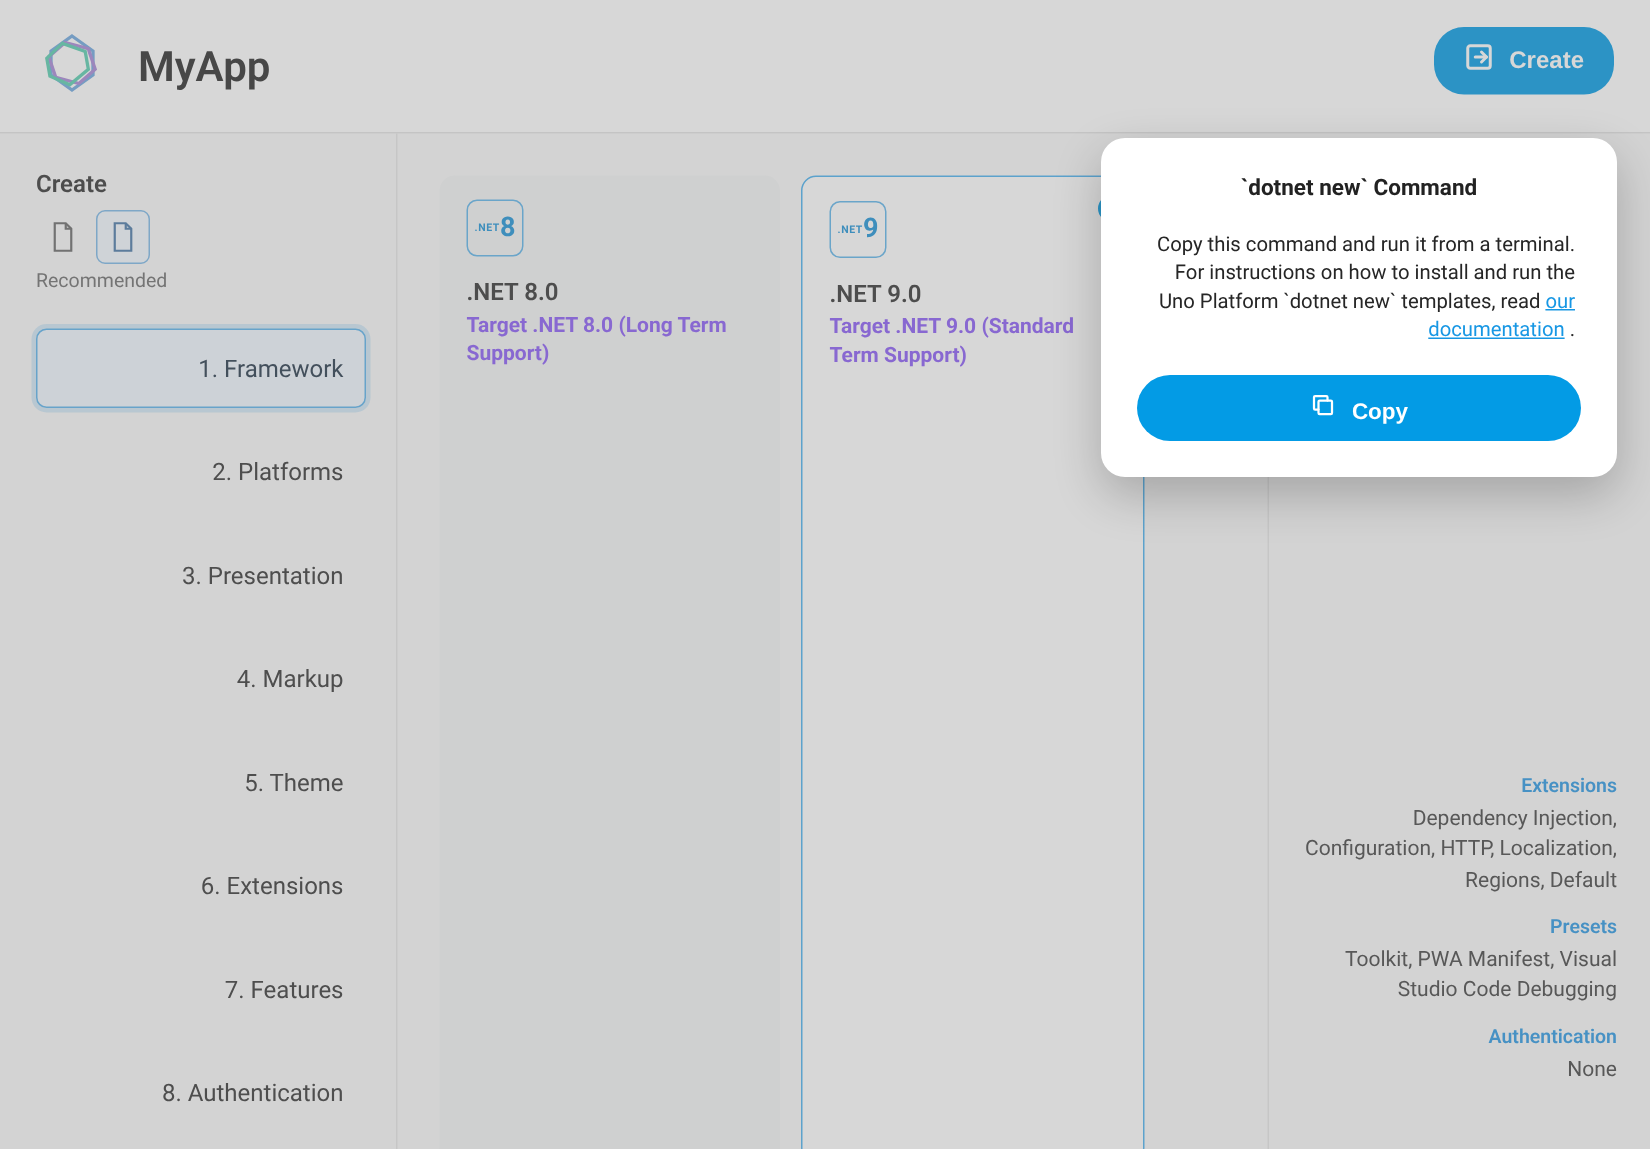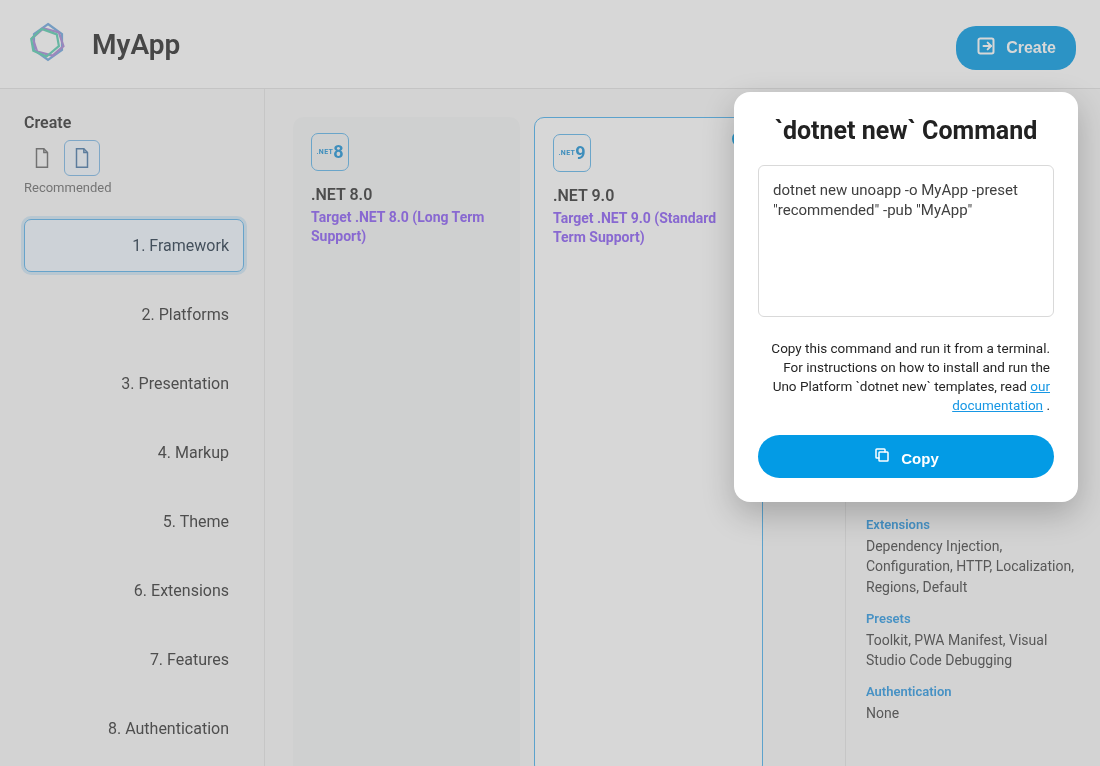--- a/index.html
+++ b/index.html
@@ -14,21 +14,21 @@
     }
     
     .overlay {
       position: absolute; inset: 0;
       background: rgba(130,130,130,0.32);
       z-index: 5;
       pointer-events: none;
     }
     
     .header {
-      display: flex; align-items: flex-end; justify-content: space-between;
+      display: flex; align-items: flex-start; justify-content: space-between;
       padding: 18px 24px;
       border-bottom: 1px solid #e4e4e4;
       background: #fff;
     }
     .brand { display: flex; align-items: center; gap: 20px; }
     .brand-title { font-size: 28px; font-weight: 600; color: #2c2c2c; }
     .create-btn {
       display: inline-flex; align-items: center; gap: 10px;
       background: #039be5; color: #fff; border: none;
       padding: 10px 20px; border-radius: 20px;
@@ -87,32 +87,32 @@
     .fw-sub { font-size: 14px; color:#8b5cf6; line-height:1.35;font-weight:bold; }
     
     .summary-col {
       margin-left: auto; width: 255px; padding: 0 22px 30px 20px;
       border-left: 1px solid #e6e6e6;
       display:flex; flex-direction:column;
       overflow: hidden;
     }
     
     .summary-spacer { height: 400px; flex: none; }
-    .sum-block { margin-bottom: 14px; }
+    .sum-block { margin-bottom: 14px; text-align: right; }
     .sum-title { font-size: 13px; font-weight: 600; color:#2b99e3; margin-bottom:4px; }
     .sum-body { font-size: 14px; color:#444; line-height:1.45; }
     
     .popover {
       position: absolute; top: 92px; right: 22px; width: 344px;
       background: #fff; border-radius: 16px; z-index: 10;
       box-shadow: 0 12px 32px rgba(0,0,0,0.22);
       padding: 24px 24px 24px 24px;
     }
     .popover h2 {
-      font-size: 25px; font-weight: 700; text-align:center; color:#222; margin-bottom:20px;
+      font-size: 15px; font-weight: 700; text-align:center; color:#222; margin-bottom:20px;
     }
     .code-box {
       border: 1px solid #d9d9d9; border-radius: 6px; padding: 14px 14px;
       font-size: 15px; color:#404040; min-height: 152px; margin-bottom: 22px;
       line-height:1.35; word-break: break-word;
     }
     .help-text { font-size: 13.5px; text-align:right; color:#262626; line-height:1.4; margin-bottom:20px; padding: 0 4px; }
     .help-text a { color:#1797e4; text-decoration: underline; }
     .copy-btn {
       width: 100%; background:#039be5; color:#fff; border:none; border-radius: 22px;
@@ -213,21 +213,20 @@
         <div class="sum-body">None</div>
       </div>
     </aside>
   </main>
 </div>
 
 <div class="overlay"></div>
 
 <div class="popover">
   <h2>`dotnet new` Command</h2>
-  <div class="code-box">dotnet new unoapp -o MyApp -preset "recommended" -pub "MyApp"</div>
   <p class="help-text">
     <span>Copy this command and run it from a terminal. For instructions on how to install and run the Uno Platform `dotnet new` templates, read </span><a href="#">our documentation</a><span> .</span>
   </p>
   <button class="copy-btn">
     <span>
       <svg width="18" height="18" viewBox="0 0 24 24" fill="none" stroke="#fff" stroke-width="2" stroke-linecap="round" stroke-linejoin="round">
         <rect x="8" y="8" width="12" height="12" rx="1"></rect>
         <path d="M16 8V5a1 1 0 0 0-1-1H5a1 1 0 0 0-1 1v10a1 1 0 0 0 1 1h3"></path>
       </svg>
     </span>

